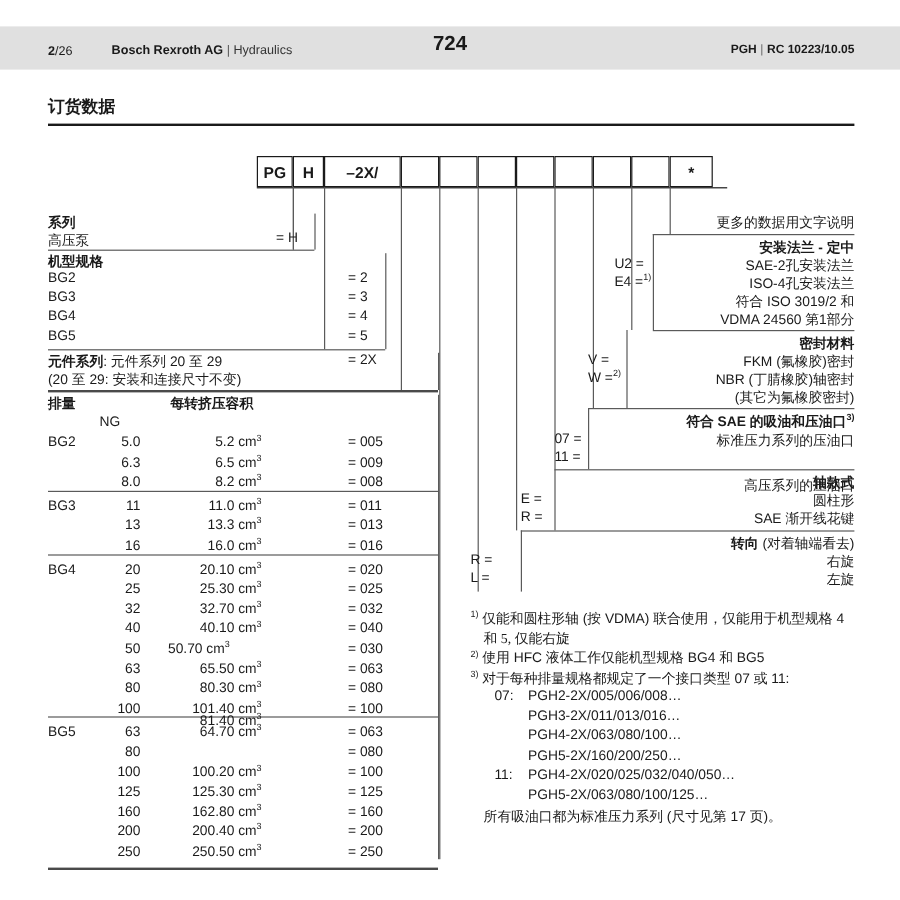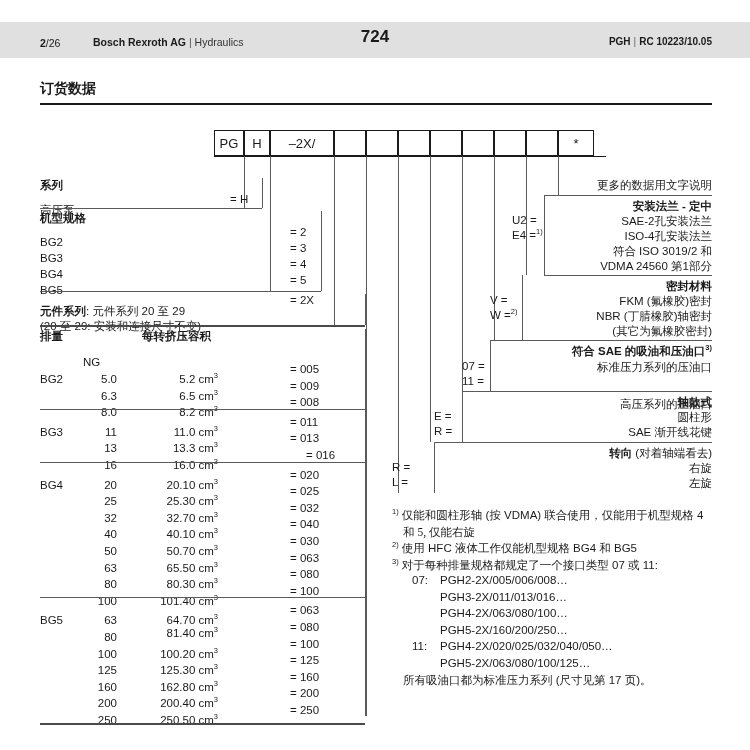--- a/index.html
+++ b/index.html
@@ -56,21 +56,21 @@
   .strip-underline{
     position:absolute;left:214px;top:156px;width:392px;height:1px;background:#1a1a1a;
   }
 
   
   .drop{position:absolute;width:1px;background:#5a5a5a;}
 
   
   .lgroup{position:absolute;font-size:11.5px;}
   .lbl-b{font-weight:bold;}
-  .row{position:absolute;font-size:11.5px;white-space:nowrap;margin-top:10px;}
+  .row{position:absolute;font-size:11.5px;white-space:nowrap;}
   .rcode{position:absolute;font-size:11.5px;white-space:nowrap;}
   .hline{position:absolute;height:1px;background:#5a5a5a;}
   .hline2{position:absolute;height:2px;background:#4a4a4a;}
   .vline{position:absolute;width:1px;background:#5a5a5a;}
 
   
   .rgroup{position:absolute;font-size:11.5px;white-space:nowrap;}
   .r-right{position:absolute;font-size:11.5px;text-align:right;white-space:nowrap;}
   .r-bold{font-weight:bold;}
   sup{font-size:7.5px;vertical-align:super;line-height:0;}
@@ -95,21 +95,21 @@
 
 <div class="hdr-num">724</div>
 
 <div class="hdr-right">
   <span>PGH</span><span class="bar">|</span><span>RC 10223/10.05</span>
 </div>
 
 <div class="sec-title">订货数据</div>
 <div class="sec-rule"></div>
 
-<div id="code-strip" style="width: 380px;">
+<div id="code-strip" style="width: 380px; font-weight: bold;">
     <div class="cbox" style="left: 0px; width: 30px;">
       <span>PG</span>
     </div>
     <div class="cbox" style="left: 30px; width: 26px;">
       <span>H</span>
     </div>
     <div class="cbox" style="left: 56px; width: 64px;">
       <span>–2X/</span>
     </div>
     <div class="cbox" style="left: 120px; width: 32px;">
@@ -195,54 +195,54 @@
     <div class="hline" style="left: 40px; top: 408.8px; width: 325px;"></div>
     <div class="row" style="left: 40px; top: 415.8px;">BG3</div>
     <div class="row" style="left: 83px; top: 415.8px; width: 34px; text-align: right;">11</div>
     <div class="row cm3" style="left: 140px; top: 415.8px; width: 78px; text-align: right;">11.0 cm<sup>3</sup></div>
     <div class="rcode" style="left: 290px; top: 415.8px;">= 011</div>
     <div class="row" style="left: 83px; top: 432.4px; width: 34px; text-align: right;">13</div>
     <div class="row cm3" style="left: 140px; top: 432.4px; width: 78px; text-align: right;">13.3 cm<sup>3</sup></div>
     <div class="rcode" style="left: 290px; top: 432.4px;">= 013</div>
     <div class="row" style="left: 83px; top: 449px; width: 34px; text-align: right;">16</div>
     <div class="row cm3" style="left: 140px; top: 449px; width: 78px; text-align: right;">16.0 cm<sup>3</sup></div>
-    <div class="rcode" style="left: 290px; top: 449px; margin-left: 16px;">= 016</div>
+    <div class="rcode" style="left: 290px; top: 449px;">= 016</div>
     <div class="hline" style="left: 40px; top: 461.6px; width: 325px;"></div>
     <div class="row" style="left: 40px; top: 468.6px;">BG4</div>
     <div class="row" style="left: 83px; top: 468.6px; width: 34px; text-align: right;">20</div>
     <div class="row cm3" style="left: 140px; top: 468.6px; width: 78px; text-align: right;">20.10 cm<sup>3</sup></div>
     <div class="rcode" style="left: 290px; top: 468.6px;">= 020</div>
     <div class="row" style="left: 83px; top: 485.2px; width: 34px; text-align: right;">25</div>
     <div class="row cm3" style="left: 140px; top: 485.2px; width: 78px; text-align: right;">25.30 cm<sup>3</sup></div>
     <div class="rcode" style="left: 290px; top: 485.2px;">= 025</div>
     <div class="row" style="left: 83px; top: 501.8px; width: 34px; text-align: right;">32</div>
     <div class="row cm3" style="left: 140px; top: 501.8px; width: 78px; text-align: right;">32.70 cm<sup>3</sup></div>
     <div class="rcode" style="left: 290px; top: 501.8px;">= 032</div>
     <div class="row" style="left: 83px; top: 518.4px; width: 34px; text-align: right;">40</div>
     <div class="row cm3" style="left: 140px; top: 518.4px; width: 78px; text-align: right;">40.10 cm<sup>3</sup></div>
     <div class="rcode" style="left: 290px; top: 518.4px;">= 040</div>
     <div class="row" style="left: 83px; top: 535px; width: 34px; text-align: right;">50</div>
-    <div class="row cm3" style="left: 140px; top: 535px; width: 78px; text-align: right;">50.70 cm<sup>3</sup></div>
+    <div class="row cm3" style="left: 140px; top: 535px; width: 78px; text-align: left;">50.70 cm<sup>3</sup></div>
     <div class="rcode" style="left: 290px; top: 535px;">= 030</div>
     <div class="row" style="left: 83px; top: 551.6px; width: 34px; text-align: right;">63</div>
     <div class="row cm3" style="left: 140px; top: 551.6px; width: 78px; text-align: right;">65.50 cm<sup>3</sup></div>
     <div class="rcode" style="left: 290px; top: 551.6px;">= 063</div>
     <div class="row" style="left: 83px; top: 568.2px; width: 34px; text-align: right;">80</div>
     <div class="row cm3" style="left: 140px; top: 568.2px; width: 78px; text-align: right;">80.30 cm<sup>3</sup></div>
     <div class="rcode" style="left: 290px; top: 568.2px;">= 080</div>
     <div class="row" style="left: 83px; top: 584.8px; width: 34px; text-align: right;">100</div>
     <div class="row cm3" style="left: 140px; top: 584.8px; width: 78px; text-align: right;">101.40 cm<sup>3</sup></div>
     <div class="rcode" style="left: 290px; top: 584.8px;">= 100</div>
     <div class="hline" style="left: 40px; top: 597.4px; width: 325px;"></div>
     <div class="row" style="left: 40px; top: 604.4px;">BG5</div>
     <div class="row" style="left: 83px; top: 604.4px; width: 34px; text-align: right;">63</div>
     <div class="row cm3" style="left: 140px; top: 604.4px; width: 78px; text-align: right;">64.70 cm<sup>3</sup></div>
     <div class="rcode" style="left: 290px; top: 604.4px;">= 063</div>
     <div class="row" style="left: 83px; top: 621px; width: 34px; text-align: right;">80</div>
-    <div class="row cm3" style="left: 140px; top: 617px; width: 78px; text-align: right;">81.40 cm<sup>3</sup></div>
+    <div class="row cm3" style="left: 140px; top: 595px; width: 78px; text-align: right;">81.40 cm<sup>3</sup></div>
     <div class="rcode" style="left: 290px; top: 621px;">= 080</div>
     <div class="row" style="left: 83px; top: 637.6px; width: 34px; text-align: right;">100</div>
     <div class="row cm3" style="left: 140px; top: 637.6px; width: 78px; text-align: right;">100.20 cm<sup>3</sup></div>
     <div class="rcode" style="left: 290px; top: 637.6px;">= 100</div>
     <div class="row" style="left: 83px; top: 654.2px; width: 34px; text-align: right;">125</div>
     <div class="row cm3" style="left: 140px; top: 654.2px; width: 78px; text-align: right;">125.30 cm<sup>3</sup></div>
     <div class="rcode" style="left: 290px; top: 654.2px;">= 125</div>
     <div class="row" style="left: 83px; top: 670.8px; width: 34px; text-align: right;">160</div>
     <div class="row cm3" style="left: 140px; top: 670.8px; width: 78px; text-align: right;">162.80 cm<sup>3</sup></div>
     <div class="rcode" style="left: 290px; top: 670.8px;">= 160</div>

